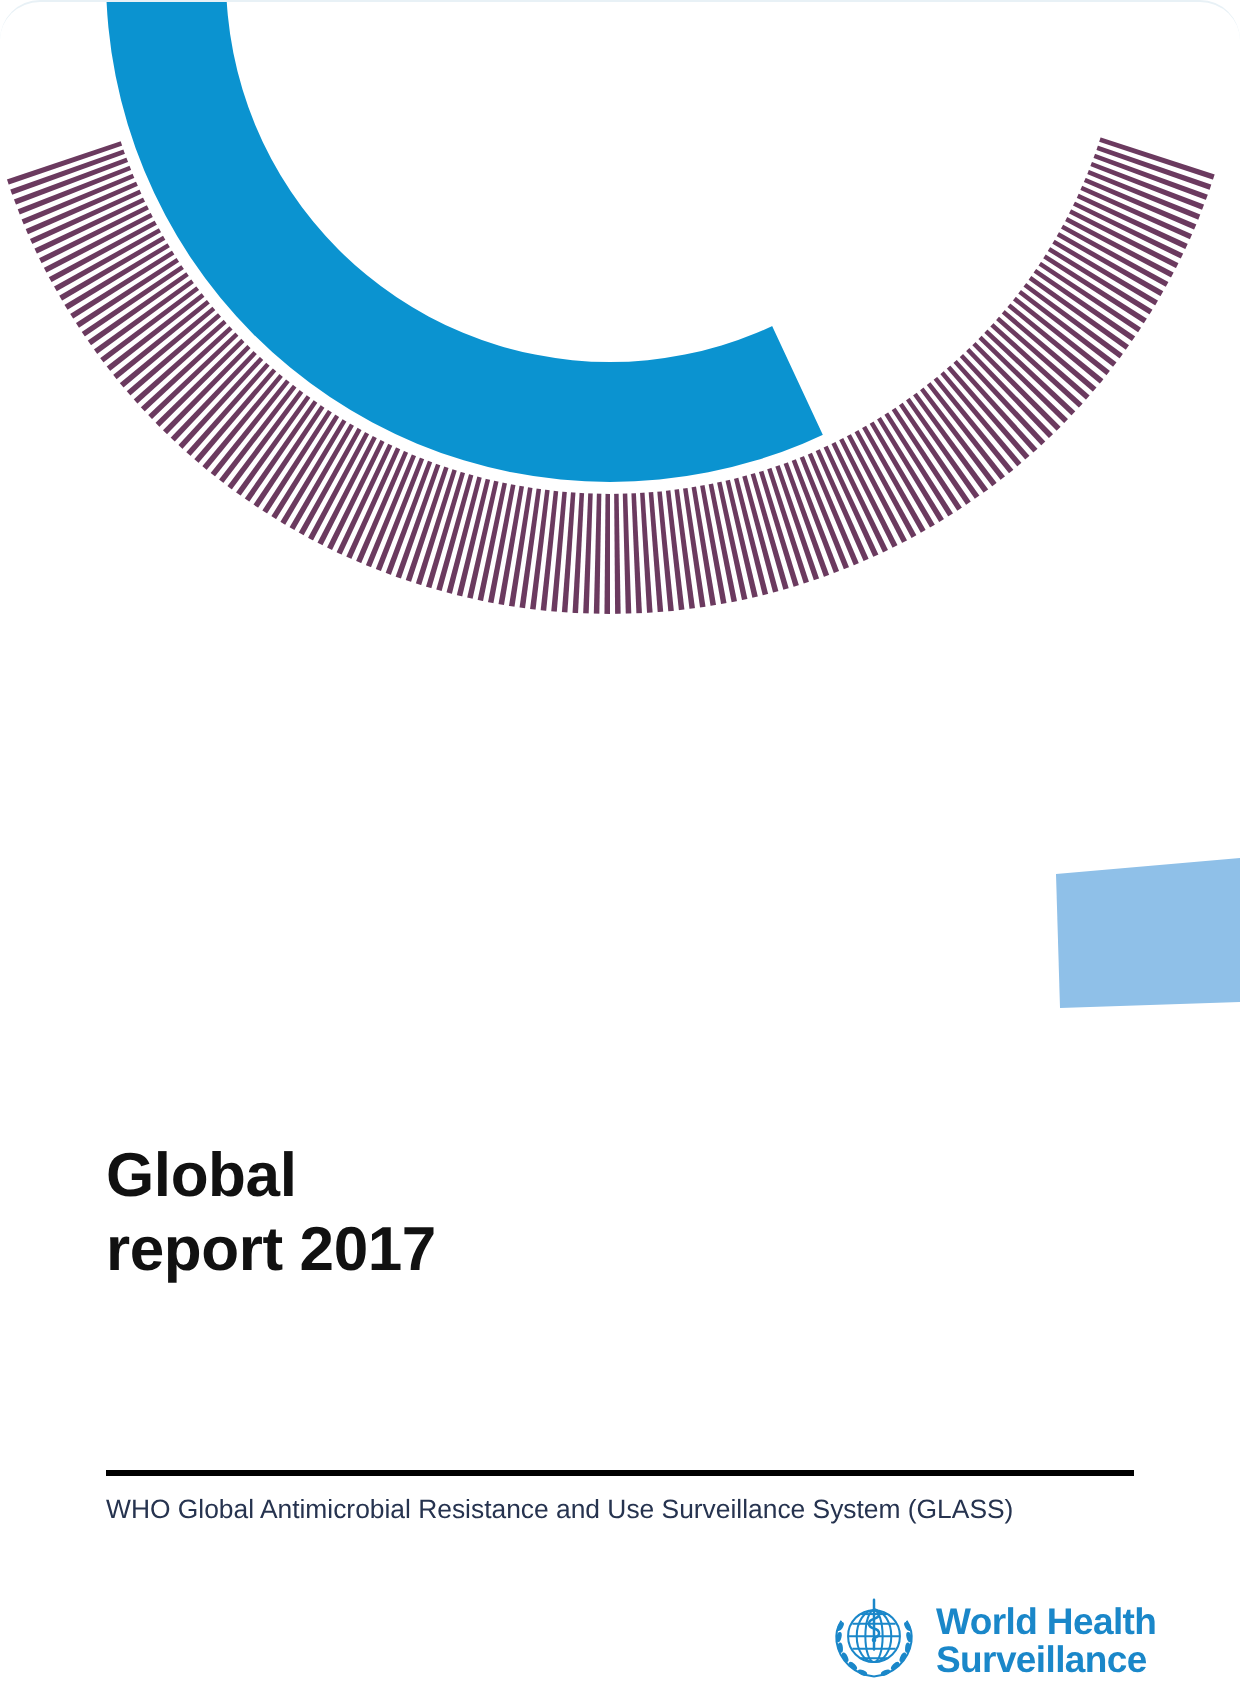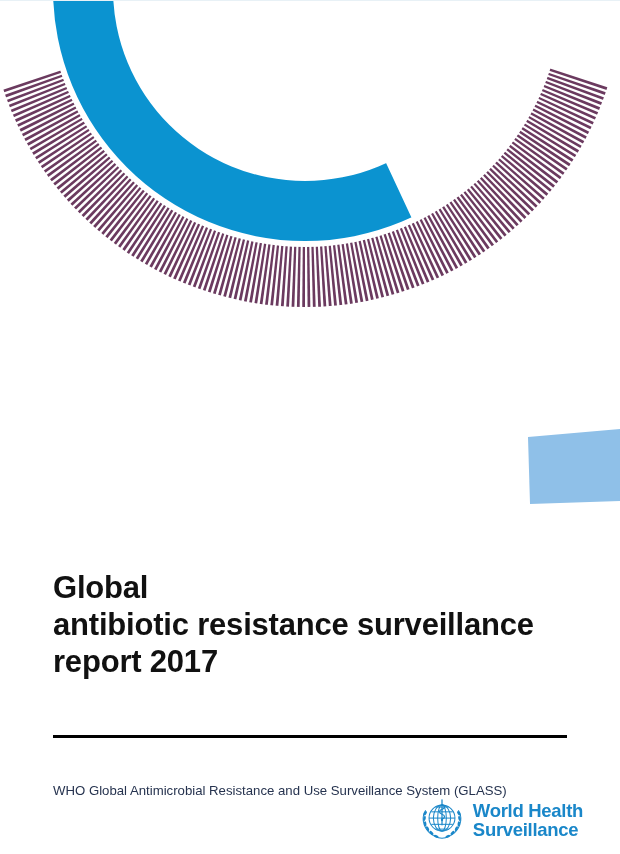--- a/index.html
+++ b/index.html
@@ -11,20 +11,21 @@
     font-family: "Liberation Sans", sans-serif;
   }
   #cover {
     position: relative;
     width: 620px;
     height: 854px;
     background: #ffffff;
     overflow: hidden;
     border-top: 1px solid #e8f1f6;
     box-sizing: border-box;
+    border-radius: 20px;
   }
 
   
   #arc-graphic {
     position: absolute;
     left: 0;
     top: 0;
     width: 620px;
     height: 520px;
     overflow: hidden;
@@ -60,40 +61,39 @@
     top: 734px;
     width: 514px;
     height: 3px;
     background: #000000;
   }
 
   
   #subtitle {
     position: absolute;
     left: 53px;
-    top: 780px;
+    top: 744px;
     width: 560px;
     font-size: 13.2px;
     line-height: 20px;
     color: #26334f;
     font-weight: 400;
     white-space: nowrap;
   }
 
   
   #who-logo {
     position: absolute;
     left: 413px;
     top: 794px;
     width: 170px;
     height: 50px;
     display: flex;
     align-items: center;
     gap: 7px;
-    justify-content: flex-end;
   }
   #who-emblem {
     width: 48px;
     height: 48px;
     flex: 0 0 48px;
   }
   #who-wordmark {
     display: flex;
     flex-direction: column;
     justify-content: center;
@@ -300,21 +300,20 @@
       <g mask="url(#solidBandMask)">
         <path id="cyan-wedge" d="M 305 -12 L 305 -400 L -200 -400 L -200 340 L 455 310 Z" fill="#0b93d0"></path>
       </g>
 
       <path id="accent-block" d="M 528 436 L 620 428 L 620 500 L 530 503 Z" fill="#8fc0e8"></path>
     </svg>
   </div>
 
   <div id="title-block">
     <div class="title-line">Global</div>
-    <div class="title-line">antibiotic resistance surveillance</div>
     <div class="title-line">report 2017</div>
   </div>
 
   <div id="title-divider"></div>
 
   <div id="subtitle">WHO Global Antimicrobial Resistance and Use Surveillance System (GLASS)</div>
 
   <div id="who-logo">
     <svg id="who-emblem" viewBox="0 0 100 100">
       <g fill="none" stroke="#1a87c9" stroke-width="2.1">

